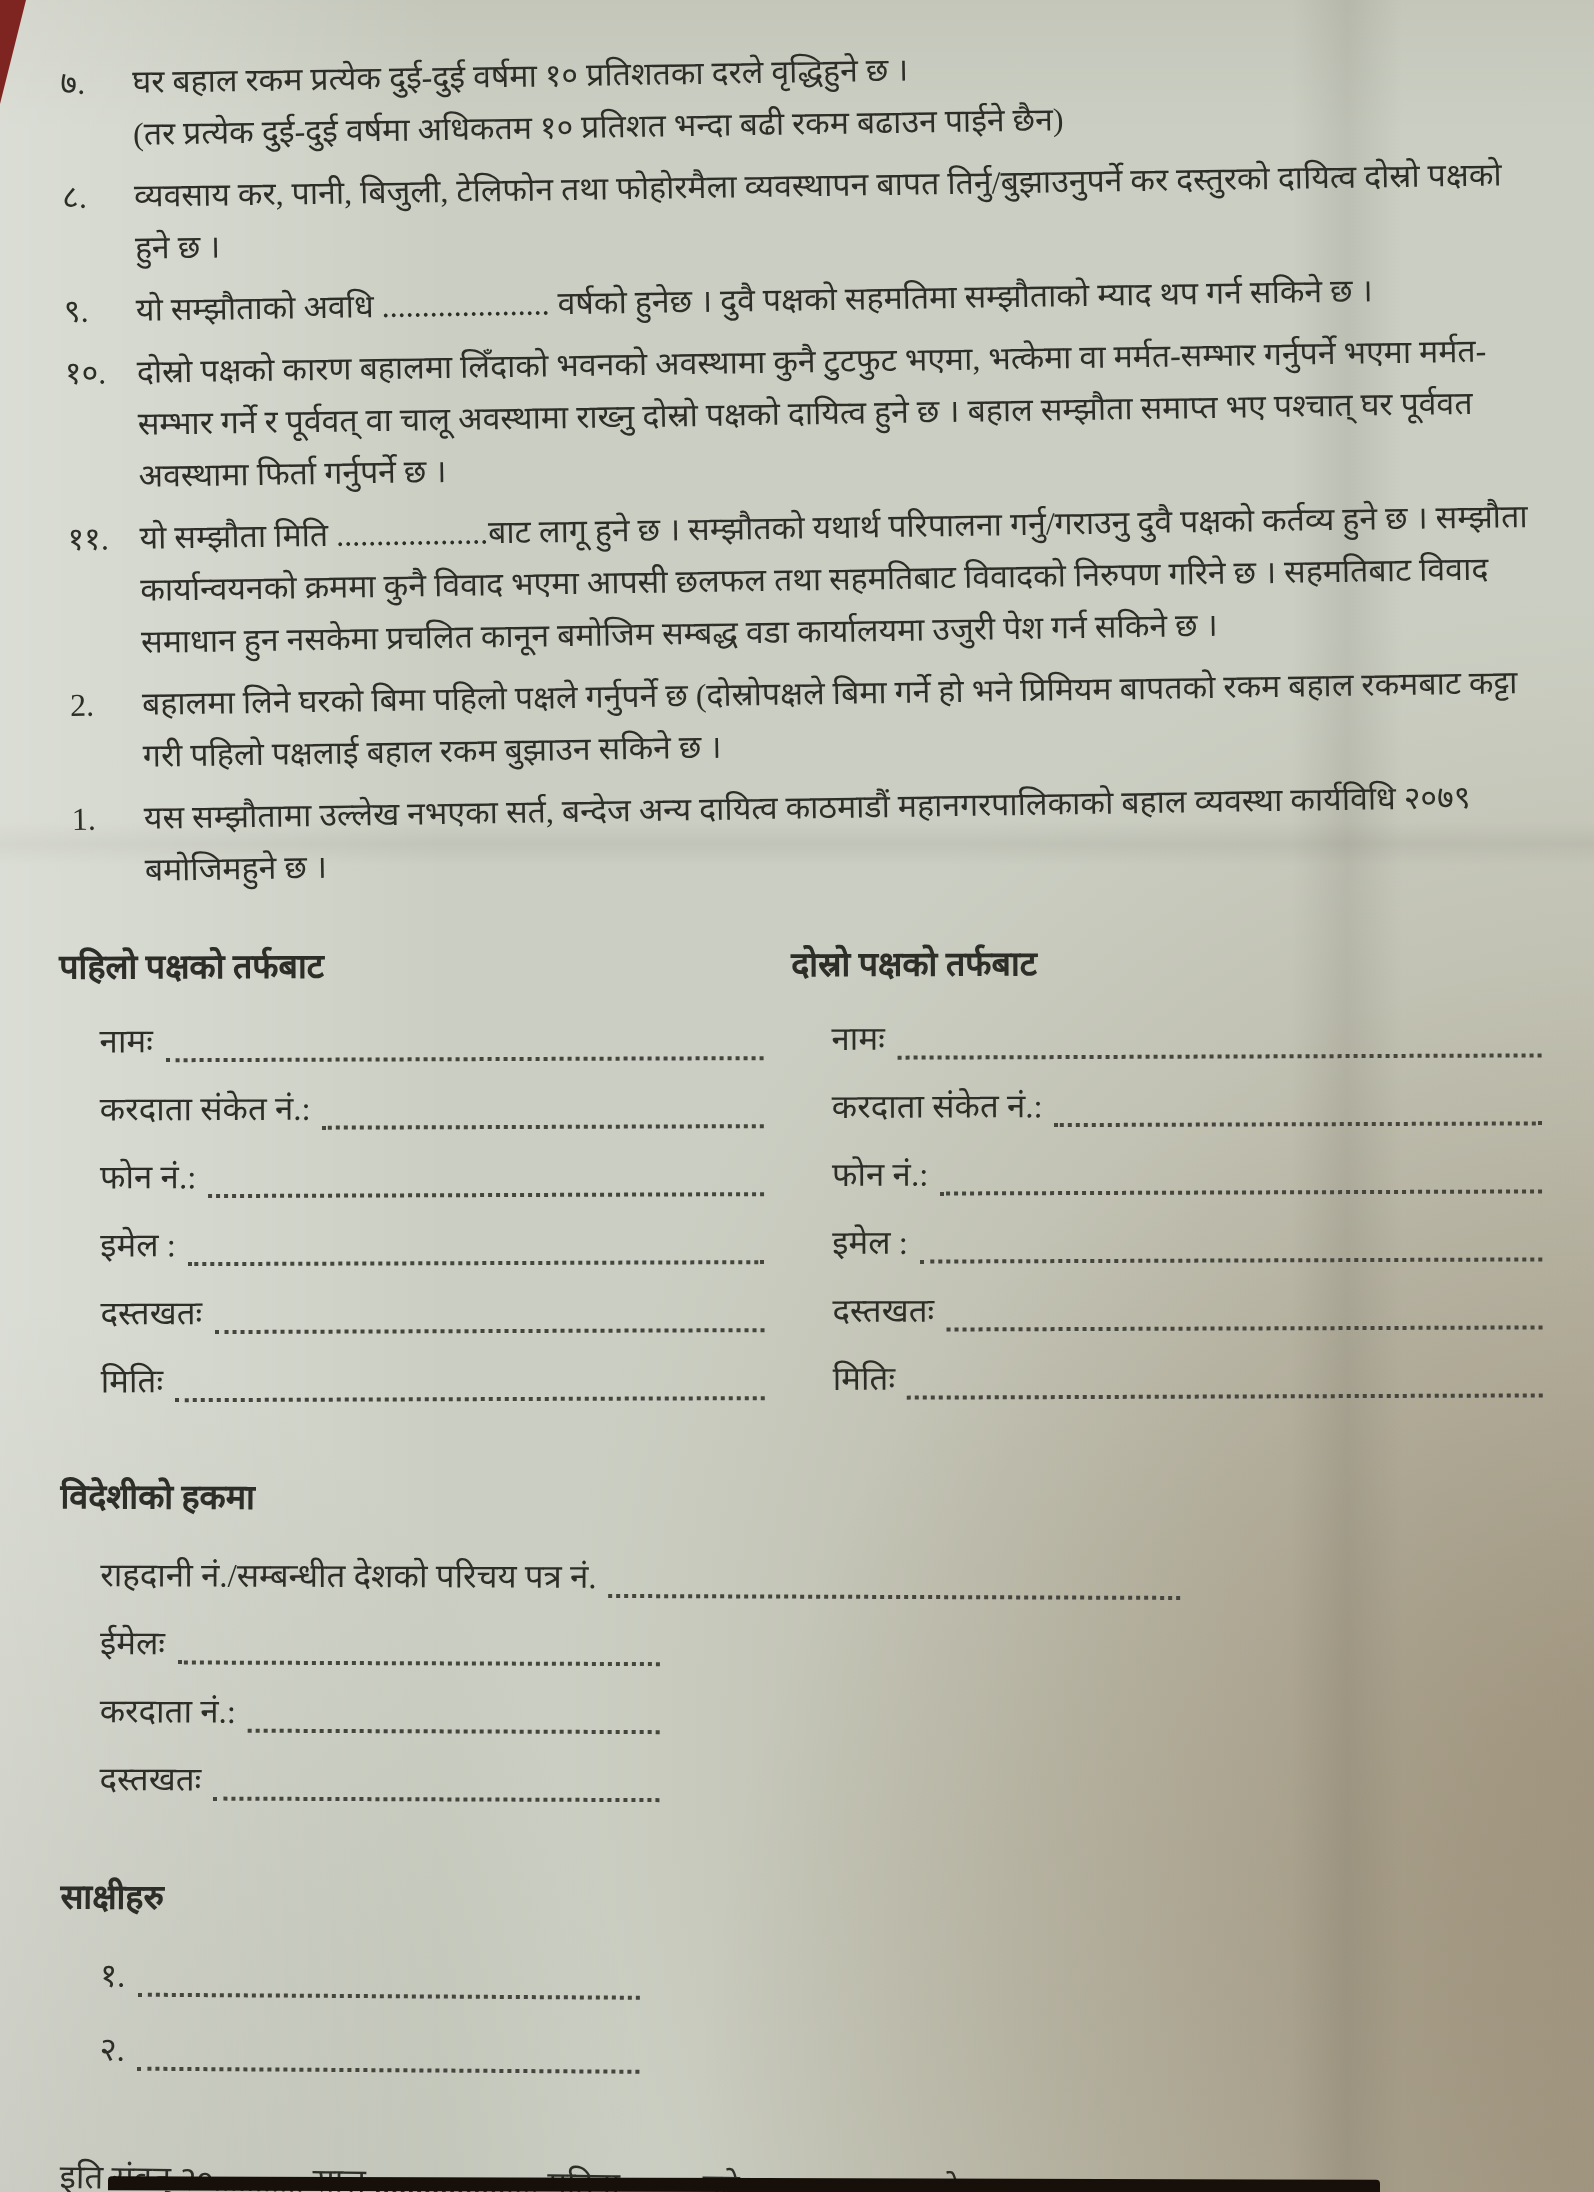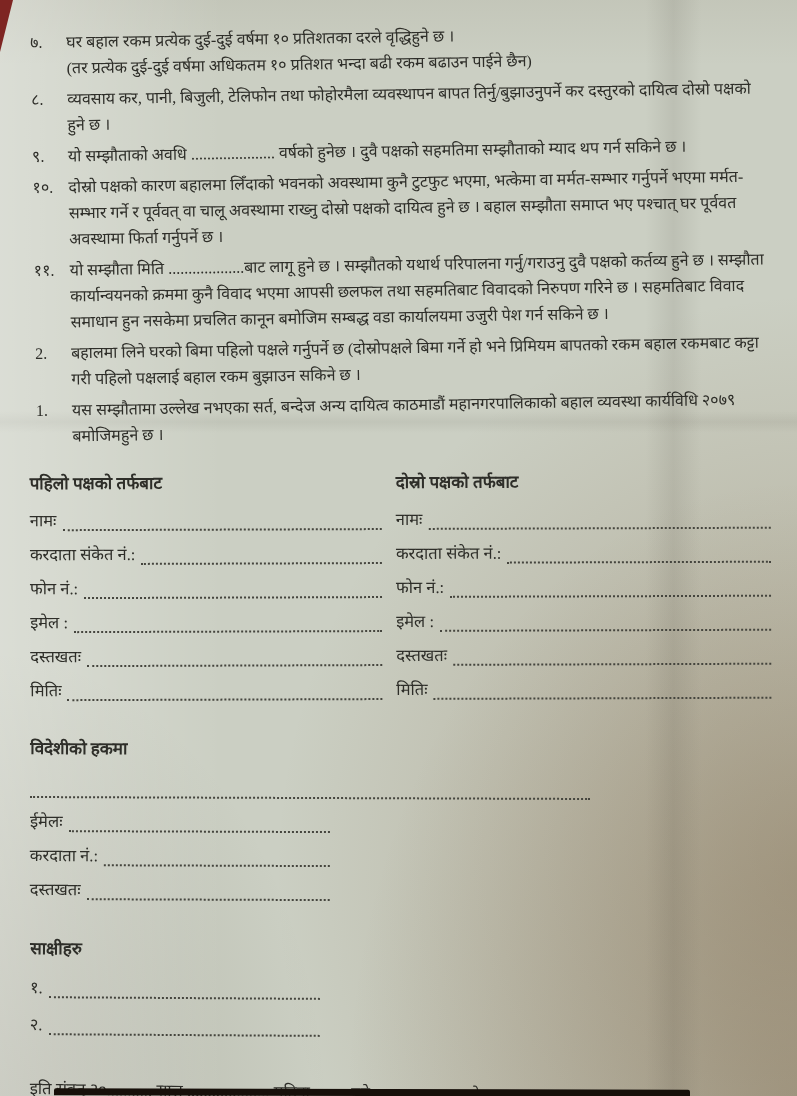--- a/index.html
+++ b/index.html
@@ -35,21 +35,21 @@
   .clauses{transform:rotate(-0.9deg);transform-origin:left top;}
   .clause{display:flex;margin-bottom:5px;font-size:16px;line-height:26px;}
   .cnum{flex:none;width:36px;}
   .cbody{flex:1;}
   
   .parties{display:flex;margin-top:20px;transform:rotate(-0.2deg);}
   .party{width:352px;}
   .party + .party{margin-left:14px;flex:1;}
   .party-heading{font-weight:bold;font-size:17px;margin-bottom:10px;}
   .frow{display:flex;align-items:flex-end;height:27px;margin-bottom:7px;font-size:16.5px;}
-  .flabel{flex:none;margin-right:6px;white-space:nowrap;}
+  .flabel{flex:none;margin-right:6px;white-space:nowrap;margin-left:20px;}
   .leader{flex:1;border-bottom:2px dotted #45453e;height:14px;min-width:30px;}
   
   .fsec{margin-top:30px;width:560px;transform:rotate(0.2deg);}
   .fsec .frow{width:300px;}
   .fsec .frow.wide{width:560px;}
   .sec-heading{font-weight:bold;font-size:17px;margin-bottom:12px;}
   
   .witnesses{margin-top:36px;width:290px;transform:rotate(0.35deg);}
   .witnesses .frow{margin-bottom:10px;}
   
@@ -153,20 +153,21 @@
           <span class="flabel">मितिः</span>
           <span class="leader"></span>
         </div>
       </div>
 
     </div>
 
     <div class="fsec">
       <div class="sec-heading">विदेशीको हकमा</div>
       <div class="frow wide">
+        <span class="flabel">राहदानी नं./सम्बन्धीत देशको परिचय पत्र नं.</span>
         <span class="leader"></span>
       </div>
       <div class="frow">
         <span class="flabel">ईमेलः</span>
         <span class="leader"></span>
       </div>
       <div class="frow">
         <span class="flabel">करदाता नं.:</span>
         <span class="leader"></span>
       </div>

